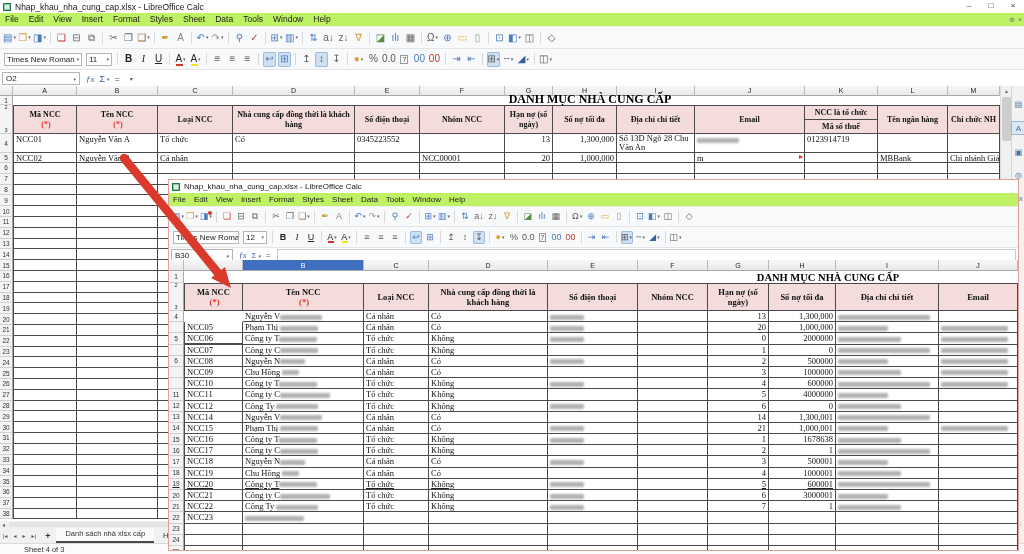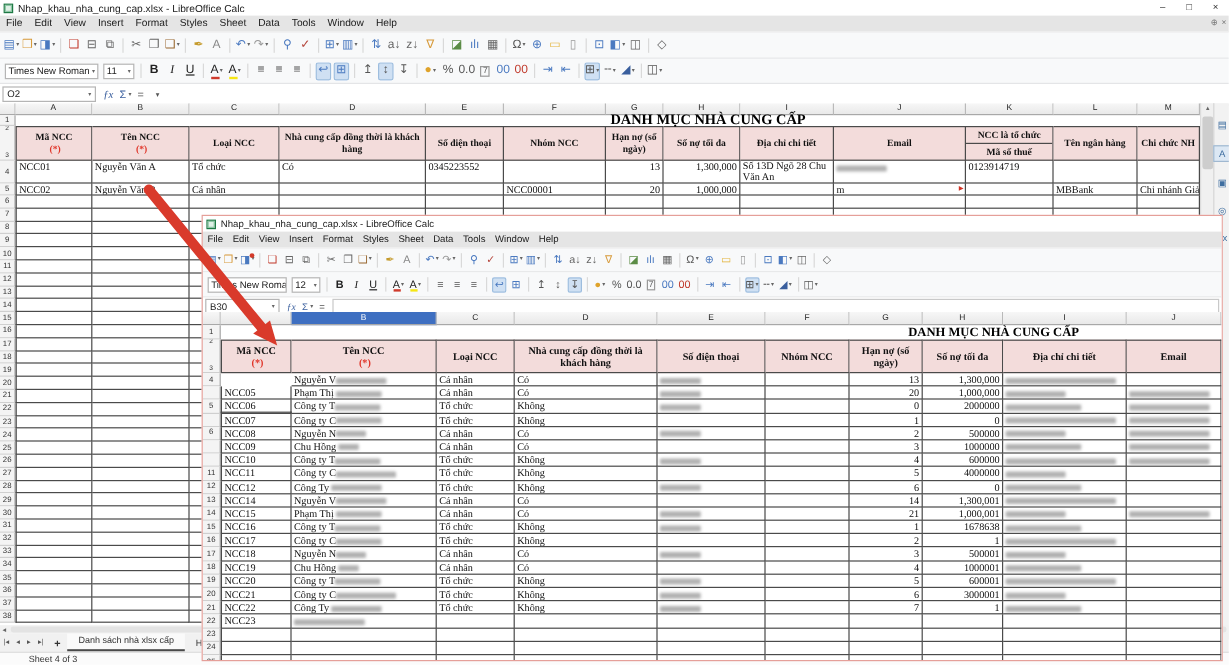--- a/index.html
+++ b/index.html
@@ -5,21 +5,21 @@
   html,body{margin:0;padding:0;width:1024px;height:554px;overflow:hidden;background:#fff;
     font-family:"Liberation Sans",sans-serif;position:relative;color:#222;}
   .abs{position:absolute}
   
   .titlebar{height:13px;display:flex;align-items:center;background:#fff;font-size:8.5px;position:relative}
   .appicon{width:8px;height:8px;margin:0 4px 0 3px;background:#fff;border:1px solid #1e7a45;box-sizing:border-box;
     box-shadow:inset 0 0 0 1px #8fc7a6;background:linear-gradient(#dff0e6,#dff0e6)}
   .apptitle{color:#1a1a1a;white-space:nowrap}
   .winctls{position:absolute;right:0;top:0;display:flex}
   .winctl{width:22px;height:13px;text-align:center;line-height:12px;font-size:8px;color:#333}
-  .menubar{height:13px;display:flex;align-items:center;background:#e5e5e5;position:relative;border-bottom:1px solid #f0f0f0}
+  .menubar{height:13px;display:flex;align-items:center;background:#bef264;position:relative;border-bottom:1px solid #f0f0f0}
   .menui{font-size:8.5px;padding:0 5px;height:13px;line-height:13px;color:#1a1a1a}
   .wininner .menui{font-size:8px;padding:0 4px}
   .menuctls{position:absolute;right:2px;top:0;display:flex;gap:3px;font-size:7px;color:#777;line-height:13px}
   .tbar{display:flex;align-items:center;background:#f8f9fa;border-bottom:1px solid #e4e5e7;padding:0 2px}
   .tbar.std{height:21px}
   .wininner .tbar.std{height:19px}
   .tbar.fmt{height:20px}
   .tbico{display:inline-flex;align-items:center;justify-content:center;min-width:13px;height:15px;margin:0 1px;
     font-size:10px;color:#555;border-radius:2px;position:relative;line-height:1}
   .wininner .tbico{font-size:9px;height:13px;min-width:12px}
@@ -1807,21 +1807,21 @@
           <div class="ln">4</div>
         </div>
         <div class="cell tc num" style="width: 67px; line-height: 11px;">
           <div class="ln">1000001</div>
         </div>
         <div class="cell tc" style="width: 103px; line-height: 11px;">
           <div class="ln"><span class="bl" style="width: 63px;"></span></div>
         </div>
         <div class="cell tc" style="width: 79px; line-height: 11px;"></div>
       </div>
-      <div class="grow" style="height: 11.2px;">
+      <div class="grow" style="height: 11.2px; text-decoration: underline;">
         <div class="rhd" style="width: 15px;">19</div>
         <div class="cell tc lf" style="width: 59px; line-height: 11px;">
           <div class="ln">NCC20</div>
         </div>
         <div class="cell tc" style="width: 121px; line-height: 11px;">
           <div class="ln">Công ty T<span class="bl" style="width: 37.8px;"></span></div>
         </div>
         <div class="cell tc" style="width: 65px; line-height: 11px;">
           <div class="ln">Tổ chức</div>
         </div>

